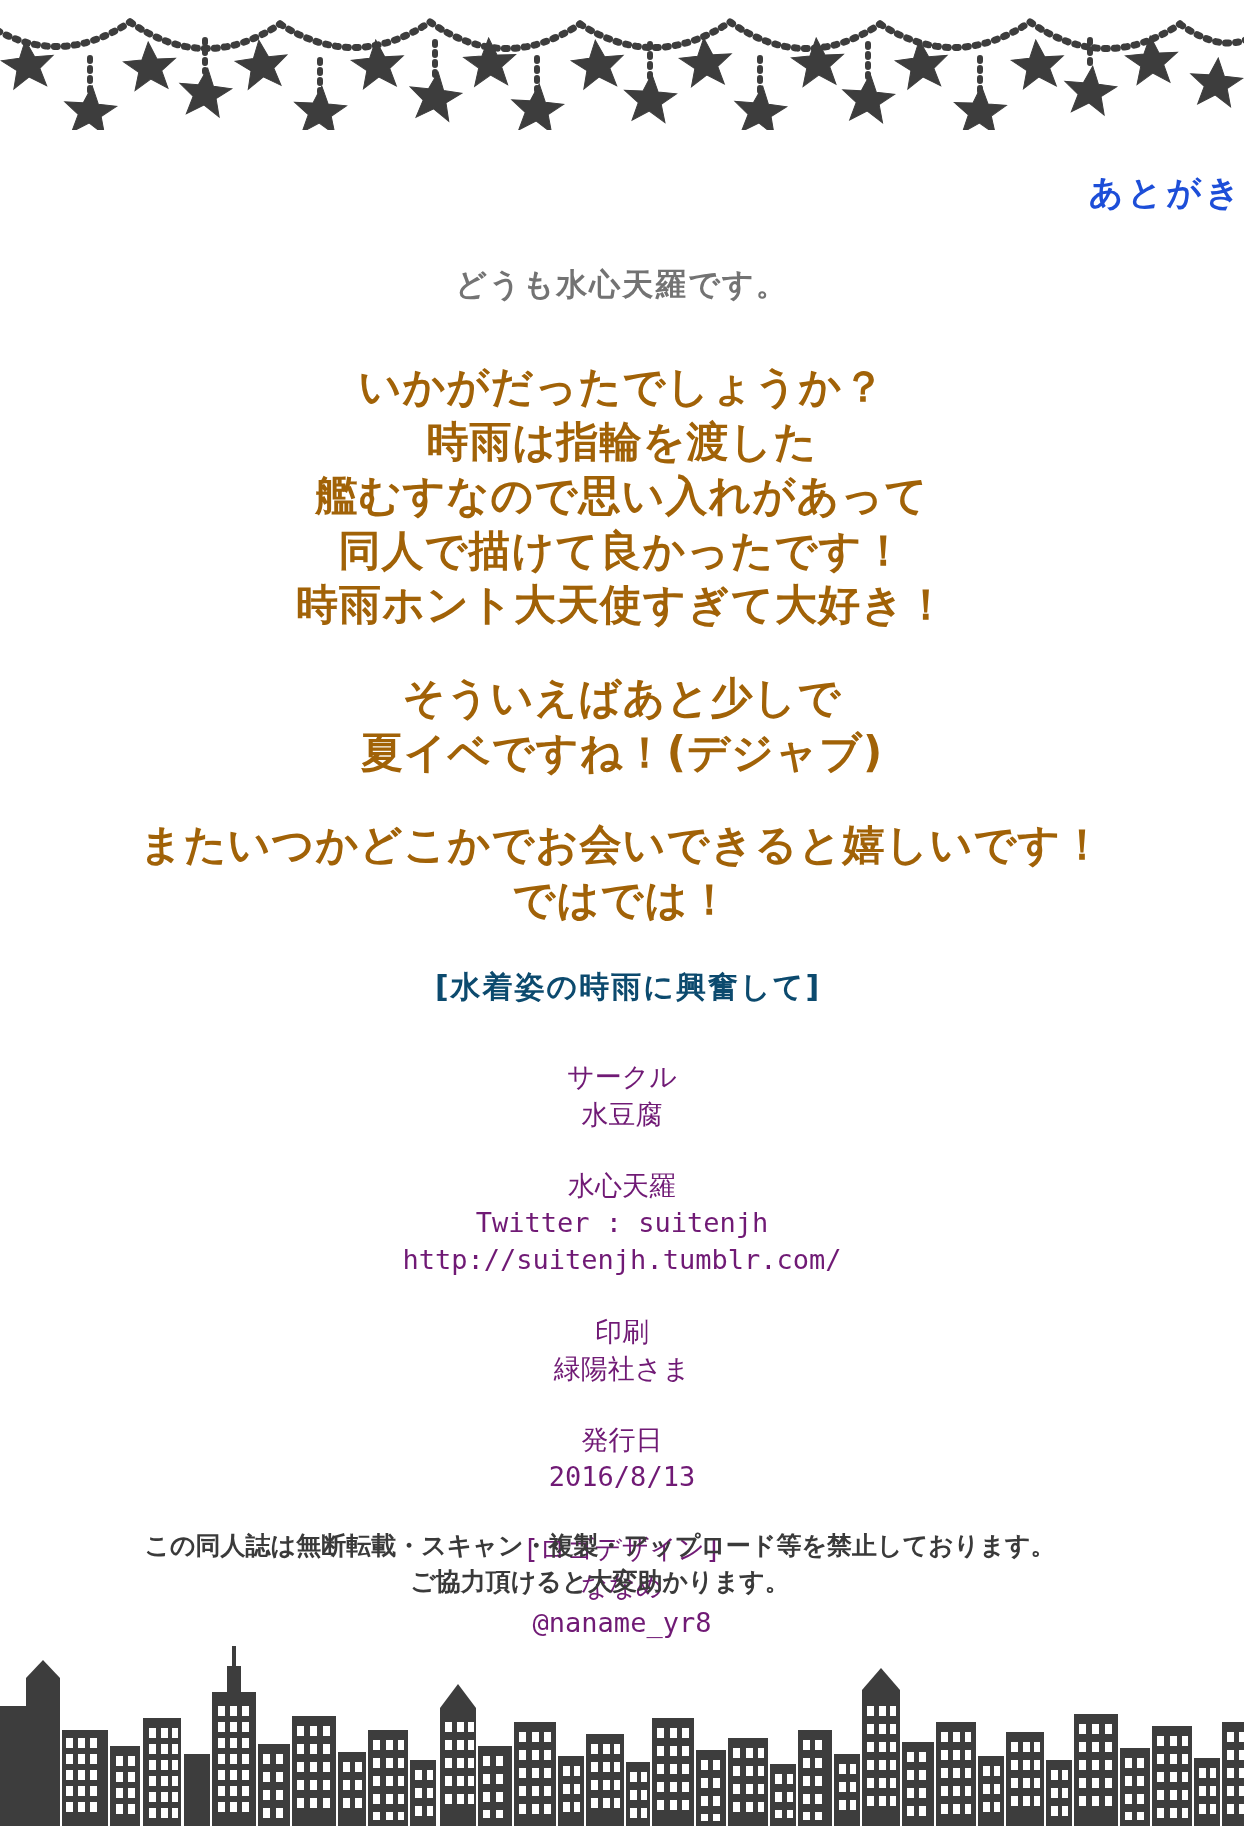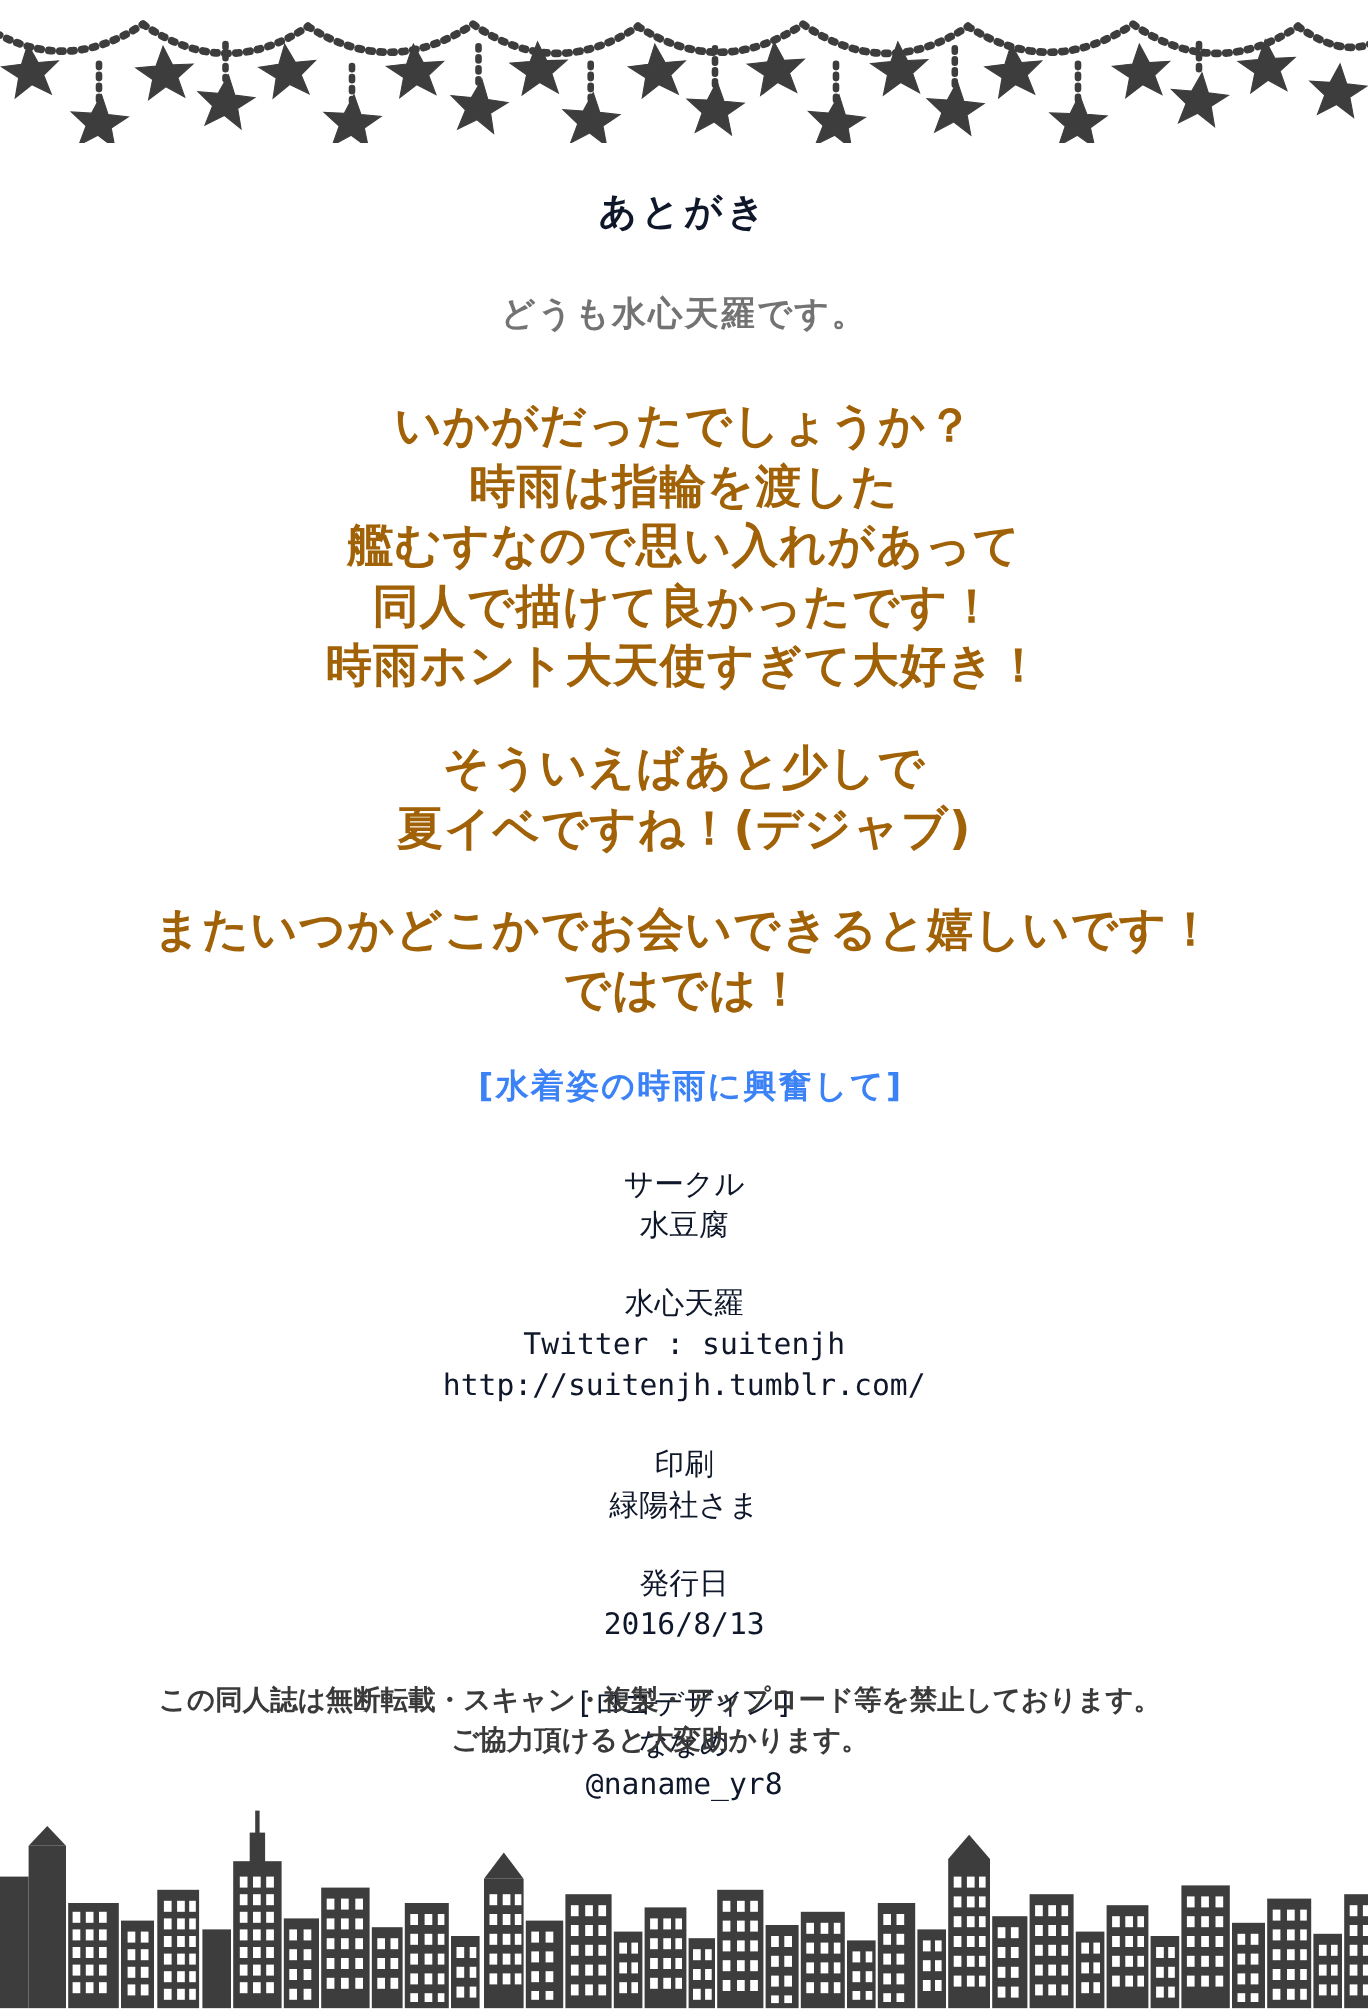--- a/index.html
+++ b/index.html
@@ -42,21 +42,22 @@
     width: 1244px;
     text-align: center;
   }
 
   .afterword-title {
     font-family: "DejaVu Sans", sans-serif;
     font-weight: bold;
     font-size: 34px;
     letter-spacing: 4px;
     margin: 0 0 48px 0;
-    color: #0f172a;
+    color: #1d4ed8;
+    text-align: right;
   }
 
   .greeting {
     font-family: "DejaVu Sans", sans-serif;
     font-weight: bold;
     font-size: 31px;
     letter-spacing: 2px;
     margin: 0 0 54px 0;
     color: #737373;
   }
@@ -74,28 +75,28 @@
   .para-last {
     margin-bottom: 40px;
   }
 
   .work-title {
     font-family: "DejaVu Sans", sans-serif;
     font-weight: bold;
     font-size: 30px;
     letter-spacing: 2px;
     margin: 0 0 50px 12px;
-    color: #3b82f6;
+    color: #0c4a6e;
   }
 
   .credits {
     font-family: "DejaVu Sans Mono", monospace;
     font-size: 27px;
     line-height: 1.38;
-    color: #0f172a;
+    color: #701a75;
   }
 
   .credit-block {
     margin: 0 0 34px 0;
   }
 
   .credit-block .label {
     display: block;
   }
   .credit-block .value {

